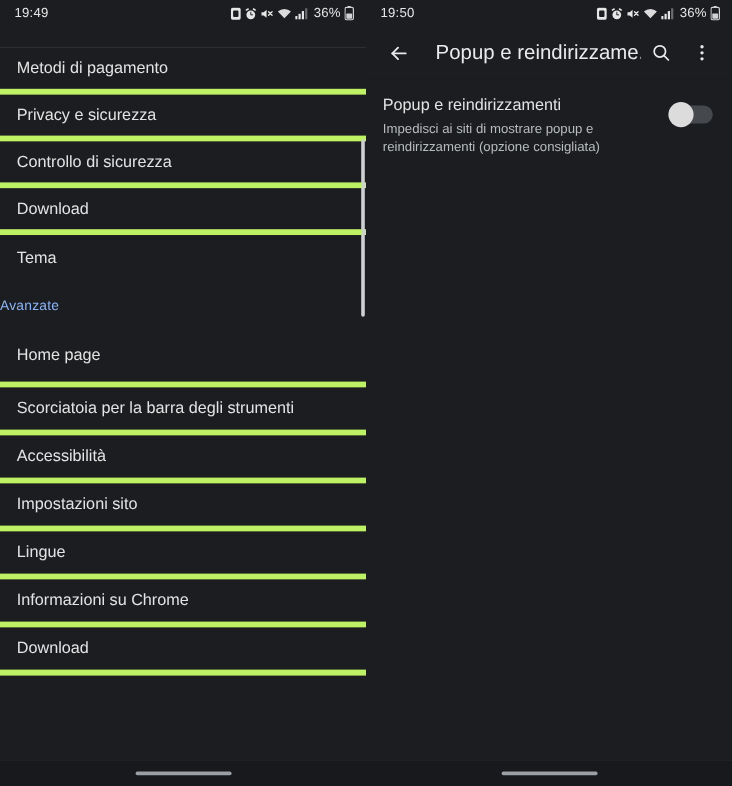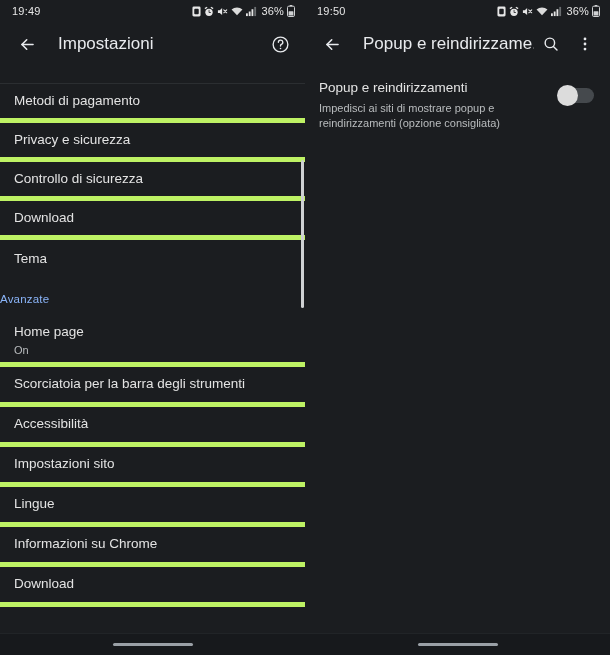--- a/index.html
+++ b/index.html
@@ -232,151 +232,134 @@
         <span class="sicon">
           <svg width="8" height="12" viewBox="0 0 8 12">
               <rect x="2.6" y="0" width="2.8" height="1.2" rx="0.4" fill="#cfd1d3"></rect>
               <rect x="0.5" y="1.2" width="7" height="10.3" rx="1.3" fill="none" stroke="#cfd1d3" stroke-width="1"></rect>
               <rect x="1.6" y="6.2" width="4.8" height="4.4" rx="0.6" fill="#cfd1d3"></rect>
             </svg>
         </span>
       </span>
     </div>
 
+
+    <div class="listwrap">
+      <div class="list">
+
+        <div class="row-clip"></div>
+
+        <div class="row h39">
+          <span class="label">Metodi di pagamento</span>
+        </div>
+        <div class="row h39">
+          <span class="label">Privacy e sicurezza</span>
+        </div>
+        <div class="row h39">
+          <span class="label">Controllo di sicurezza</span>
+        </div>
+        <div class="row h39">
+          <span class="label">Download</span>
+        </div>
+        <div class="row h39 noline">
+          <span class="label">Tema</span>
+        </div>
+
+        <div class="section-head">
+          <span class="label" style="color:#8ab4f8">Avanzate</span>
+        </div>
+
+        <div class="row" style="height:48px">
+          <span class="label">Home page</span>
+        </div>
+        <div class="row h40">
+          <span class="label">Scorciatoia per la barra degli strumenti</span>
+        </div>
+        <div class="row h40">
+          <span class="label">Accessibilità</span>
+        </div>
+        <div class="row h40">
+          <span class="label">Impostazioni sito</span>
+        </div>
+        <div class="row h40">
+          <span class="label">Lingue</span>
+        </div>
+        <div class="row h40">
+          <span class="label">Informazioni su Chrome</span>
+        </div>
+        <div class="row h40">
+          <span class="label">Download</span>
+        </div>
+
+      </div>
+      <div class="scrollthumb" style="top:94px;height:148px"></div>
+    </div>
+
+    <div class="navbar">
+      <div class="homepill"></div>
+    </div>
+  </div>
+
+  <div class="phone right">
+
+    <div class="statusbar">
+      <span>19:50</span>
+      <span class="status-right">
+        <span class="sicon">
+          <svg width="9" height="11" viewBox="0 0 10 12">
+              <rect x="0.5" y="0.5" width="9" height="11" rx="1.5" fill="#e6e6e6"></rect>
+              <rect x="2.5" y="3" width="5" height="6" rx="1" fill="#1b1d20"></rect>
+            </svg>
+        </span>
+        <span class="sicon">
+          <svg width="10" height="11" viewBox="0 0 12 12">
+              <circle cx="6" cy="7" r="4.4" fill="#e6e6e6"></circle>
+              <rect x="5.6" y="4" width="0.9" height="3.3" fill="#1b1d20"></rect>
+              <rect x="6" y="6.6" width="2.3" height="0.9" fill="#1b1d20"></rect>
+              <rect x="0.8" y="1" width="3.2" height="1.5" transform="rotate(-30 2.4 1.7)" fill="#e6e6e6"></rect>
+              <rect x="8" y="1" width="3.2" height="1.5" transform="rotate(30 9.6 1.7)" fill="#e6e6e6"></rect>
+            </svg>
+        </span>
+        <span class="sicon">
+          <svg width="11" height="11" viewBox="0 0 12 12">
+              <path d="M1 4.5h2L5.6 2.3v7.4L3 7.5H1z" fill="#e6e6e6"></path>
+              <path d="M7.4 4.2l3.2 3.2M10.6 4.2L7.4 7.4" stroke="#e6e6e6" stroke-width="1.2" stroke-linecap="round"></path>
+            </svg>
+        </span>
+        <span class="sicon">
+          <svg width="12" height="11" viewBox="0 0 13 11">
+              <path d="M6.5 9.6 0.6 3.4A8.6 8.6 0 0 1 12.4 3.4z" fill="#e6e6e6" opacity="0.95"></path>
+            </svg>
+        </span>
+        <span class="sicon">
+          <svg width="11" height="11" viewBox="0 0 12 11">
+              <rect x="0" y="7.5" width="2" height="3" fill="#e6e6e6"></rect>
+              <rect x="3" y="5.5" width="2" height="5" fill="#e6e6e6"></rect>
+              <rect x="6" y="3" width="2" height="7.5" fill="#e6e6e6"></rect>
+              <rect x="9" y="0.5" width="2" height="10" fill="#6a6d70"></rect>
+            </svg>
+        </span>
+        <span class="batt-text">36%</span>
+        <span class="sicon">
+          <svg width="8" height="12" viewBox="0 0 8 12">
+              <rect x="2.6" y="0" width="2.8" height="1.2" rx="0.4" fill="#cfd1d3"></rect>
+              <rect x="0.5" y="1.2" width="7" height="10.3" rx="1.3" fill="none" stroke="#cfd1d3" stroke-width="1"></rect>
+              <rect x="1.6" y="6.2" width="4.8" height="4.4" rx="0.6" fill="#cfd1d3"></rect>
+            </svg>
+        </span>
+      </span>
+    </div>
+
     <div class="appbar">
       <div class="iconbtn">
         <svg width="19" height="19" viewBox="0 0 24 24" fill="none" stroke="#e8eaed" stroke-width="2" stroke-linecap="round" stroke-linejoin="round">
           <path d="M19 12H5"></path>
             <path d="M11 18l-6-6 6-6"></path>
         </svg>
       </div>
-      <div class="title">Impostazioni</div>
-      <div class="iconbtn">
-        <svg width="19" height="19" viewBox="0 0 24 24" fill="none" stroke="#e8eaed" stroke-width="1.7">
-          <circle cx="12" cy="12" r="9.3"></circle>
-          <path d="M9.3 9.3a2.8 2.8 0 1 1 3.6 2.7c-.6.2-.9.8-.9 1.5v.4" stroke-linecap="round"></path>
-          <circle cx="12" cy="17.1" r="1.05" fill="#e8eaed" stroke="none"></circle>
-        </svg>
-      </div>
-    </div>
-
-    <div class="listwrap">
-      <div class="list">
-
-        <div class="row-clip"></div>
-
-        <div class="row h39">
-          <span class="label">Metodi di pagamento</span>
-        </div>
-        <div class="row h39">
-          <span class="label">Privacy e sicurezza</span>
-        </div>
-        <div class="row h39">
-          <span class="label">Controllo di sicurezza</span>
-        </div>
-        <div class="row h39">
-          <span class="label">Download</span>
-        </div>
-        <div class="row h39 noline">
-          <span class="label">Tema</span>
-        </div>
-
-        <div class="section-head">
-          <span class="label" style="color:#8ab4f8">Avanzate</span>
-        </div>
-
-        <div class="row" style="height:48px">
-          <span class="label">Home page</span>
-          <span class="sub">On</span>
-        </div>
-        <div class="row h40">
-          <span class="label">Scorciatoia per la barra degli strumenti</span>
-        </div>
-        <div class="row h40">
-          <span class="label">Accessibilità</span>
-        </div>
-        <div class="row h40">
-          <span class="label">Impostazioni sito</span>
-        </div>
-        <div class="row h40">
-          <span class="label">Lingue</span>
-        </div>
-        <div class="row h40">
-          <span class="label">Informazioni su Chrome</span>
-        </div>
-        <div class="row h40">
-          <span class="label">Download</span>
-        </div>
-
-      </div>
-      <div class="scrollthumb" style="top:94px;height:148px"></div>
-    </div>
-
-    <div class="navbar">
-      <div class="homepill"></div>
-    </div>
-  </div>
-
-  <div class="phone right">
-
-    <div class="statusbar">
-      <span>19:50</span>
-      <span class="status-right">
-        <span class="sicon">
-          <svg width="9" height="11" viewBox="0 0 10 12">
-              <rect x="0.5" y="0.5" width="9" height="11" rx="1.5" fill="#e6e6e6"></rect>
-              <rect x="2.5" y="3" width="5" height="6" rx="1" fill="#1b1d20"></rect>
-            </svg>
-        </span>
-        <span class="sicon">
-          <svg width="10" height="11" viewBox="0 0 12 12">
-              <circle cx="6" cy="7" r="4.4" fill="#e6e6e6"></circle>
-              <rect x="5.6" y="4" width="0.9" height="3.3" fill="#1b1d20"></rect>
-              <rect x="6" y="6.6" width="2.3" height="0.9" fill="#1b1d20"></rect>
-              <rect x="0.8" y="1" width="3.2" height="1.5" transform="rotate(-30 2.4 1.7)" fill="#e6e6e6"></rect>
-              <rect x="8" y="1" width="3.2" height="1.5" transform="rotate(30 9.6 1.7)" fill="#e6e6e6"></rect>
-            </svg>
-        </span>
-        <span class="sicon">
-          <svg width="11" height="11" viewBox="0 0 12 12">
-              <path d="M1 4.5h2L5.6 2.3v7.4L3 7.5H1z" fill="#e6e6e6"></path>
-              <path d="M7.4 4.2l3.2 3.2M10.6 4.2L7.4 7.4" stroke="#e6e6e6" stroke-width="1.2" stroke-linecap="round"></path>
-            </svg>
-        </span>
-        <span class="sicon">
-          <svg width="12" height="11" viewBox="0 0 13 11">
-              <path d="M6.5 9.6 0.6 3.4A8.6 8.6 0 0 1 12.4 3.4z" fill="#e6e6e6" opacity="0.95"></path>
-            </svg>
-        </span>
-        <span class="sicon">
-          <svg width="11" height="11" viewBox="0 0 12 11">
-              <rect x="0" y="7.5" width="2" height="3" fill="#e6e6e6"></rect>
-              <rect x="3" y="5.5" width="2" height="5" fill="#e6e6e6"></rect>
-              <rect x="6" y="3" width="2" height="7.5" fill="#e6e6e6"></rect>
-              <rect x="9" y="0.5" width="2" height="10" fill="#6a6d70"></rect>
-            </svg>
-        </span>
-        <span class="batt-text">36%</span>
-        <span class="sicon">
-          <svg width="8" height="12" viewBox="0 0 8 12">
-              <rect x="2.6" y="0" width="2.8" height="1.2" rx="0.4" fill="#cfd1d3"></rect>
-              <rect x="0.5" y="1.2" width="7" height="10.3" rx="1.3" fill="none" stroke="#cfd1d3" stroke-width="1"></rect>
-              <rect x="1.6" y="6.2" width="4.8" height="4.4" rx="0.6" fill="#cfd1d3"></rect>
-            </svg>
-        </span>
-      </span>
-    </div>
-
-    <div class="appbar">
-      <div class="iconbtn">
-        <svg width="19" height="19" viewBox="0 0 24 24" fill="none" stroke="#e8eaed" stroke-width="2" stroke-linecap="round" stroke-linejoin="round">
-          <path d="M19 12H5"></path>
-            <path d="M11 18l-6-6 6-6"></path>
-        </svg>
-      </div>
       <div class="title">Popup e reindirizzame...</div>
       <div class="iconbtn">
         <svg width="18" height="18" viewBox="0 0 24 24" fill="none" stroke="#e8eaed" stroke-width="1.9" stroke-linecap="round">
           <circle cx="10.5" cy="10.5" r="6.3"></circle>
             <path d="M15.2 15.2L20 20"></path>
         </svg>
       </div>
       <div class="iconbtn">
         <svg width="18" height="18" viewBox="0 0 24 24" fill="#e8eaed">
           <circle cx="12" cy="5.3" r="1.85"></circle>

